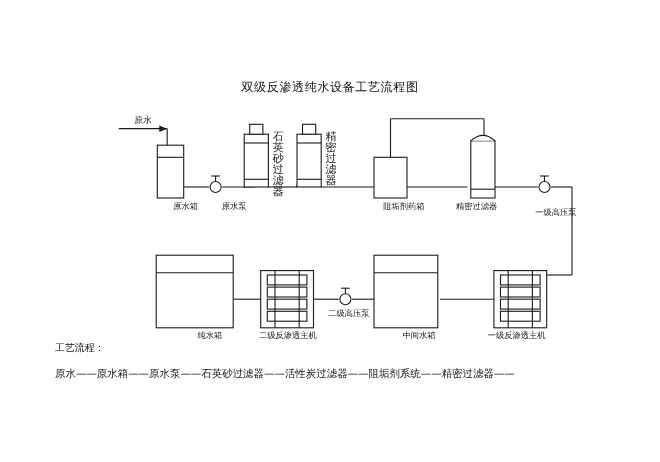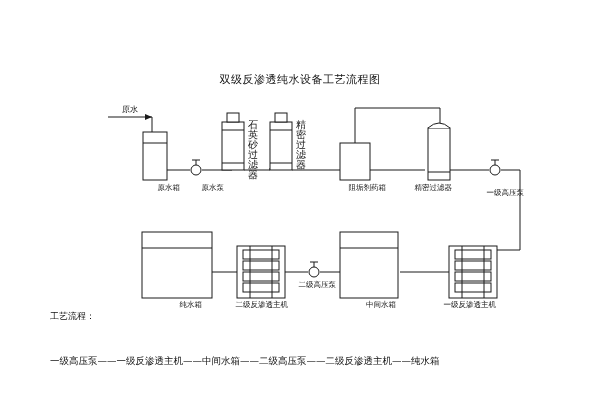--- a/index.html
+++ b/index.html
@@ -170,15 +170,15 @@
   <div class="lbl" style="left:408px;top:183px;width:44px;">精密过滤器</div>
   <div class="lbl" style="left:476px;top:188px;width:48px;">一级高压泵</div>
 
   <div class="lbl" style="left:152px;top:300px;width:50px;">纯水箱</div>
   <div class="lbl" style="left:202px;top:300px;width:86px;">二级反渗透主机</div>
   <div class="lbl" style="left:292px;top:280px;width:44px;">二级高压泵</div>
   <div class="lbl" style="left:342px;top:300px;width:54px;">中间水箱</div>
   <div class="lbl" style="left:410px;top:300px;width:86px;">一级反渗透主机</div>
 
   <div class="flowhead">工艺流程：</div>
-  <div class="flowline" style="top:352px;">一级高压泵——一级反渗透主机——中间水箱——二级高压泵——二级反渗透主机——纯水箱</div>
+  <div class="flowline" style="top:332px;">原水——原水箱——原水泵——石英砂过滤器——活性炭过滤器——阻垢剂系统——精密过滤器——</div>
 
 </div>
 
 </body></html>

